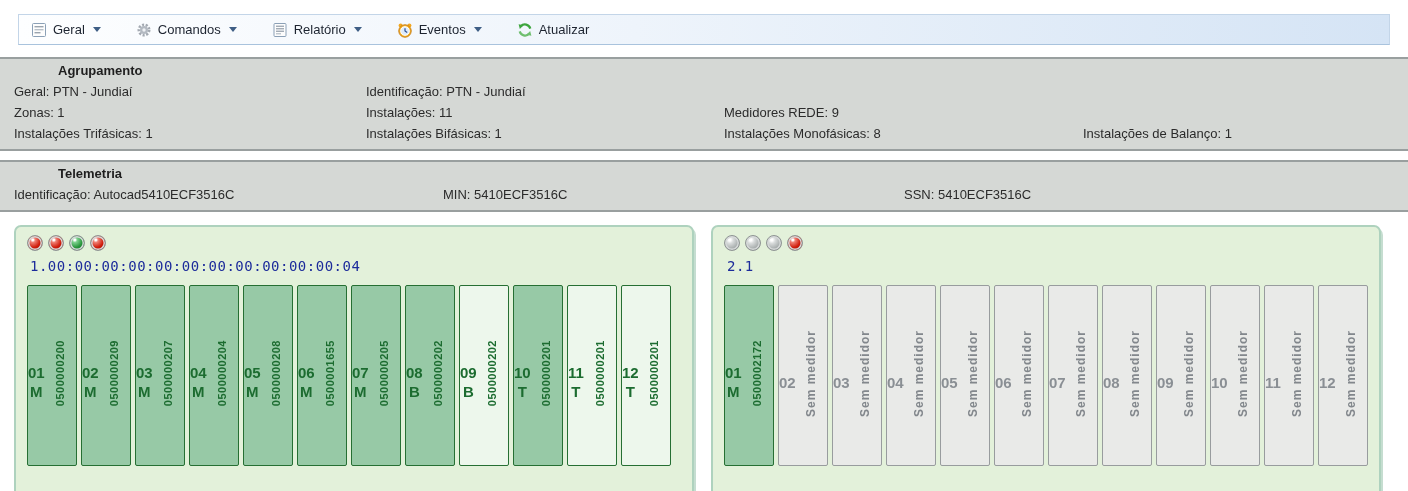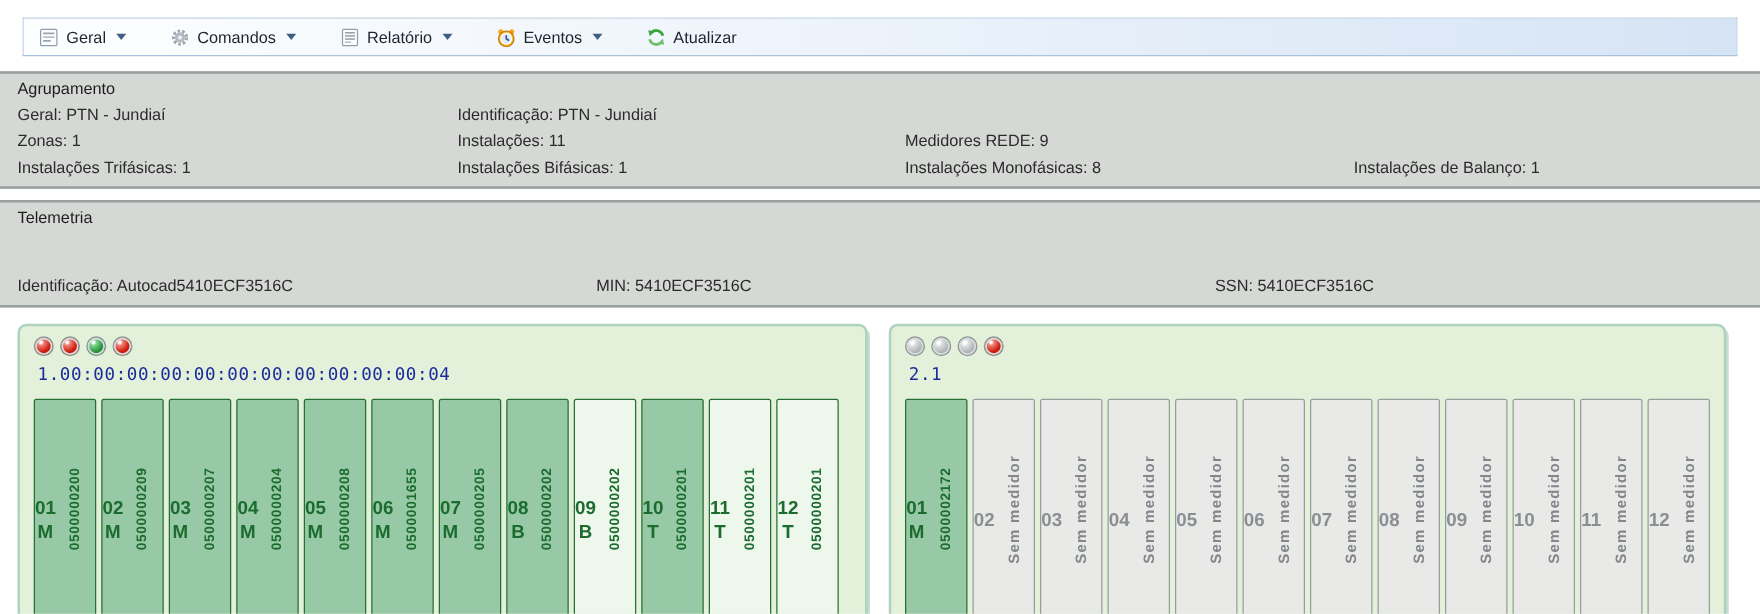--- a/index.html
+++ b/index.html
@@ -19,24 +19,24 @@
   .caret { width:0; height:0; border-left:4px solid transparent; border-right:4px solid transparent;
            border-top:5px solid #3f5e85; margin-left:2px; }
 
   
   .info-section {
     background:#d5d8d5; border-top:2px solid #999f9f; border-bottom:2px solid #999f9f;
     padding:2px 0 5px 14px; color:#2b2b2b; font-size:13px;
   }
   .sec-gap { height:9px; }
   .toolbar-gap { height:12px; }
-  .info-title { font-weight:normal; color:#1e1e1e; line-height:20px; font-size:13px; }
+  .info-title { font-weight:bold; color:#1e1e1e; line-height:20px; font-size:13px;margin-left:44px; }
   .fields-grid { display:grid; line-height:21px; }
   .grid-agrup { grid-template-columns:352px 358px 359px 1fr; }
-  .grid-telem { grid-template-columns:429px 461px 1fr;gap:34px; }
+  .grid-telem { grid-template-columns:429px 461px 1fr; }
 
   
   .panels { display:flex; gap:17px; margin:13px 0 0 14px; }
   .panel {
     height:312px; border:2px solid #aed2be; border-radius:7px;
     background:#e3f1da; box-shadow:2px 3px 0 #c5ddd0; padding:8px 0 0 11px;
   }
   .panel-1 { width:680px; } .panel-2 { width:670px; }
   .leds { display:flex; gap:5px; height:17px; }
   .led { width:16px; height:16px; border-radius:50%; border:1px solid #8f9494;

